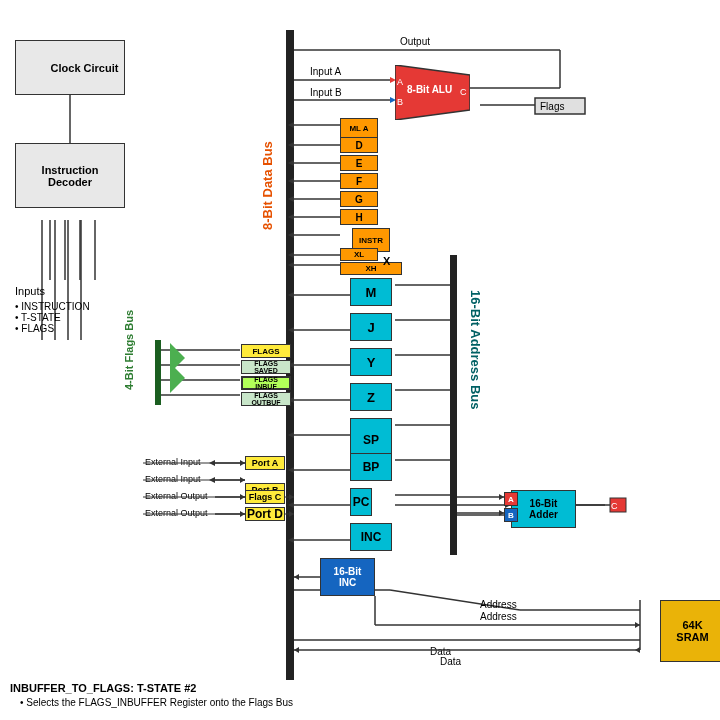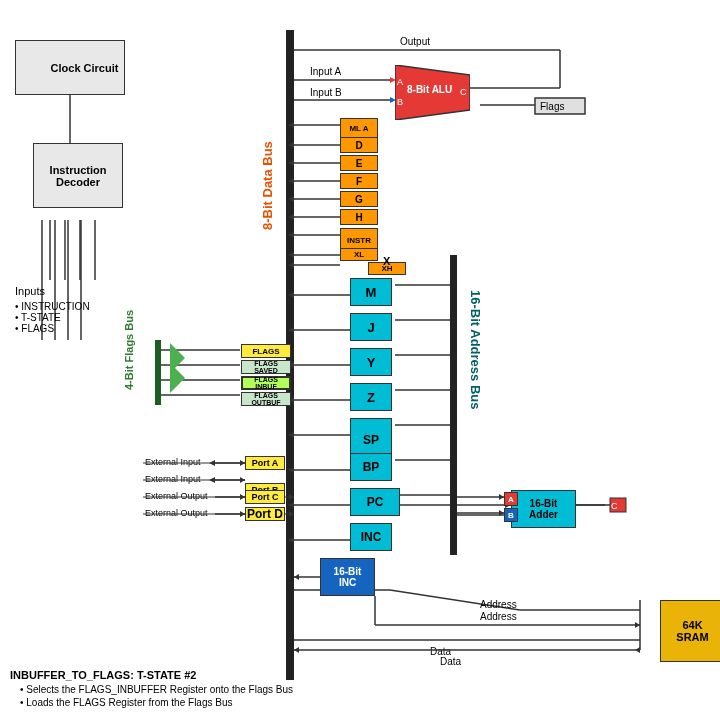--- a/index.html
+++ b/index.html
@@ -211,21 +211,21 @@
 
     <polygon points="390,77 390,83 396,80" fill="#e53935"></polygon>
 
     <polygon points="390,97 390,103 396,100" fill="#1565c0"></polygon>
   </svg>
 
   <div class="box" style="left:15px; top:40px; width:110px; height:55px;padding-left:29px;">
     <span>Clock Circuit</span>
   </div>
 
-  <div class="box" style="left:33px; top:143px; width:90px; height:65px;align-items:center;">
+  <div class="box" style="left:15px; top:143px; width:110px; height:65px;align-items:center;">
     <span style="white-space:pre-line;">Instruction
 Decoder</span>
   </div>
 
   <div style="position:absolute; left:15px; top:285px;">
     <div style="font-weight:normal; font-size:11px; margin-bottom:4px;">Inputs</div>
     <div style="font-size:10px;">• INSTRUCTION</div>
     <div style="font-size:10px;">• T-STATE</div>
     <div style="font-size:10px;">• FLAGS</div>
   </div>
@@ -276,29 +276,29 @@
   </div>
 
   <div class="box box-orange" style="left:340px; top:191px; width:38px; height:16px; font-size:10px; font-weight:bold;">
     <span>G</span>
   </div>
 
   <div class="box box-orange" style="left:340px; top:209px; width:38px; height:16px; font-size:10px; font-weight:bold;">
     <span>H</span>
   </div>
 
-  <div class="box box-orange" style="left:340px; top:228px; width:38px; height:24px; font-size:8px; font-weight:bold;">
+  <div class="box box-orange" style="left:352px; top:228px; width:38px; height:24px; font-size:8px; font-weight:bold;">
     <span>INSTR</span>
   </div>
 
   <div class="box box-orange" style="left:340px; top:248px; width:38px; height:13px; font-size:8px; font-weight:bold;">
     <span>XL</span>
   </div>
 
-  <div class="box box-orange" style="left:340px; top:262px; width:38px; height:13px; font-size:8px; font-weight:bold;margin-left:28px;">
+  <div class="box box-orange" style="left:340px; top:262px; width:62px; height:13px; font-size:8px; font-weight:bold;">
     <span>XH</span>
   </div>
 
   <div style="position:absolute; left:383px; top:255px; font-size:11px; font-weight:bold;">X</div>
 
   <div class="box box-cyan" style="left:350px; top:278px; width:42px; height:28px; font-size:13px; font-weight:bold;">
     <span>M</span>
   </div>
   <div class="box box-cyan" style="left:350px; top:313px; width:42px; height:28px; font-size:13px; font-weight:bold;">
     <span>J</span>
@@ -308,21 +308,21 @@
   </div>
   <div class="box box-cyan" style="left:350px; top:383px; width:42px; height:28px; font-size:13px; font-weight:bold;">
     <span>Z</span>
   </div>
   <div class="box box-cyan" style="left:350px; top:418px; width:42px; height:44px; font-size:12px; font-weight:bold;">
     <span>SP</span>
   </div>
   <div class="box box-cyan" style="left:350px; top:453px; width:42px; height:28px; font-size:12px; font-weight:bold;">
     <span>BP</span>
   </div>
-  <div class="box box-cyan" style="left:350px; top:488px; width:50px; height:28px; font-size:12px; font-weight:bold;text-align:center;">
+  <div class="box box-cyan" style="left:350px; top:488px; width:22px; height:28px; font-size:12px; font-weight:bold;text-align:center;">
     <span>PC</span>
   </div>
   <div class="box box-cyan" style="left:350px; top:523px; width:42px; height:28px; font-size:12px; font-weight:bold;">
     <span>INC</span>
   </div>
 
   <div class="box box-blue" style="left:320px; top:558px; width:55px; height:38px; font-size:10px; font-weight:bold; color:#fff;">
     <span style="white-space:pre-line; text-align:center;">16-Bit
 INC</span>
   </div>
@@ -354,43 +354,40 @@
     <span>FLAGS OUTBUF</span>
   </div>
 
   <div class="box box-yellow" style="left:245px; top:456px; width:40px; height:14px; font-size:9px;">
     <span>Port A</span>
   </div>
   <div class="box box-yellow" style="left:245px; top:483px; width:40px; height:14px; font-size:9px;">
     <span>Port B</span>
   </div>
   <div class="box box-yellow" style="left:245px; top:490px; width:40px; height:14px; font-size:9px;">
-    <span>Port C</span>
+    <span>Flags C</span>
   </div>
   <div class="box box-yellow" style="left:245px; top:507px; width:40px; height:14px; font-size:12px;">
     <span>Port D</span>
   </div>
 
   <div style="position:absolute; left:145px; top:457px; font-size:9px;">External Input</div>
   <div style="position:absolute; left:145px; top:474px; font-size:9px;">External Input</div>
   <div style="position:absolute; left:145px; top:491px; font-size:9px;">External Output</div>
   <div style="position:absolute; left:145px; top:508px; font-size:9px;">External Output</div>
 
   <div class="box" style="left:640px; top:600px; width:65px; height:62px; font-size:11px; font-weight:bold; background:#eab308;margin-left:20px;">
     <span style="white-space:pre-line; text-align:center;">64K
 SRAM</span>
   </div>
 
   <div class="info-section">
     <div class="info-title">INBUFFER_TO_FLAGS: T-STATE #2</div>
     <div class="info-bullet">
       • <span>Selects the FLAGS_INBUFFER Register onto the Flags Bus</span>
-    </div>
-    <div class="info-bullet">
-      • <span>Loads the FLAGS Register from the Flags Bus</span>
     </div>
   </div>
 
   <svg class="svg-overlay">
 
     <line x1="143" y1="463" x2="245" y2="463" stroke="#333" stroke-width="1"></line>
     <polygon points="240,460 240,466 245,463" fill="#333"></polygon>
     <line x1="143" y1="480" x2="245" y2="480" stroke="#333" stroke-width="1"></line>
     <polygon points="240,477 240,483 245,480" fill="#333"></polygon>
     <line x1="143" y1="497" x2="245" y2="497" stroke="#333" stroke-width="1"></line>

